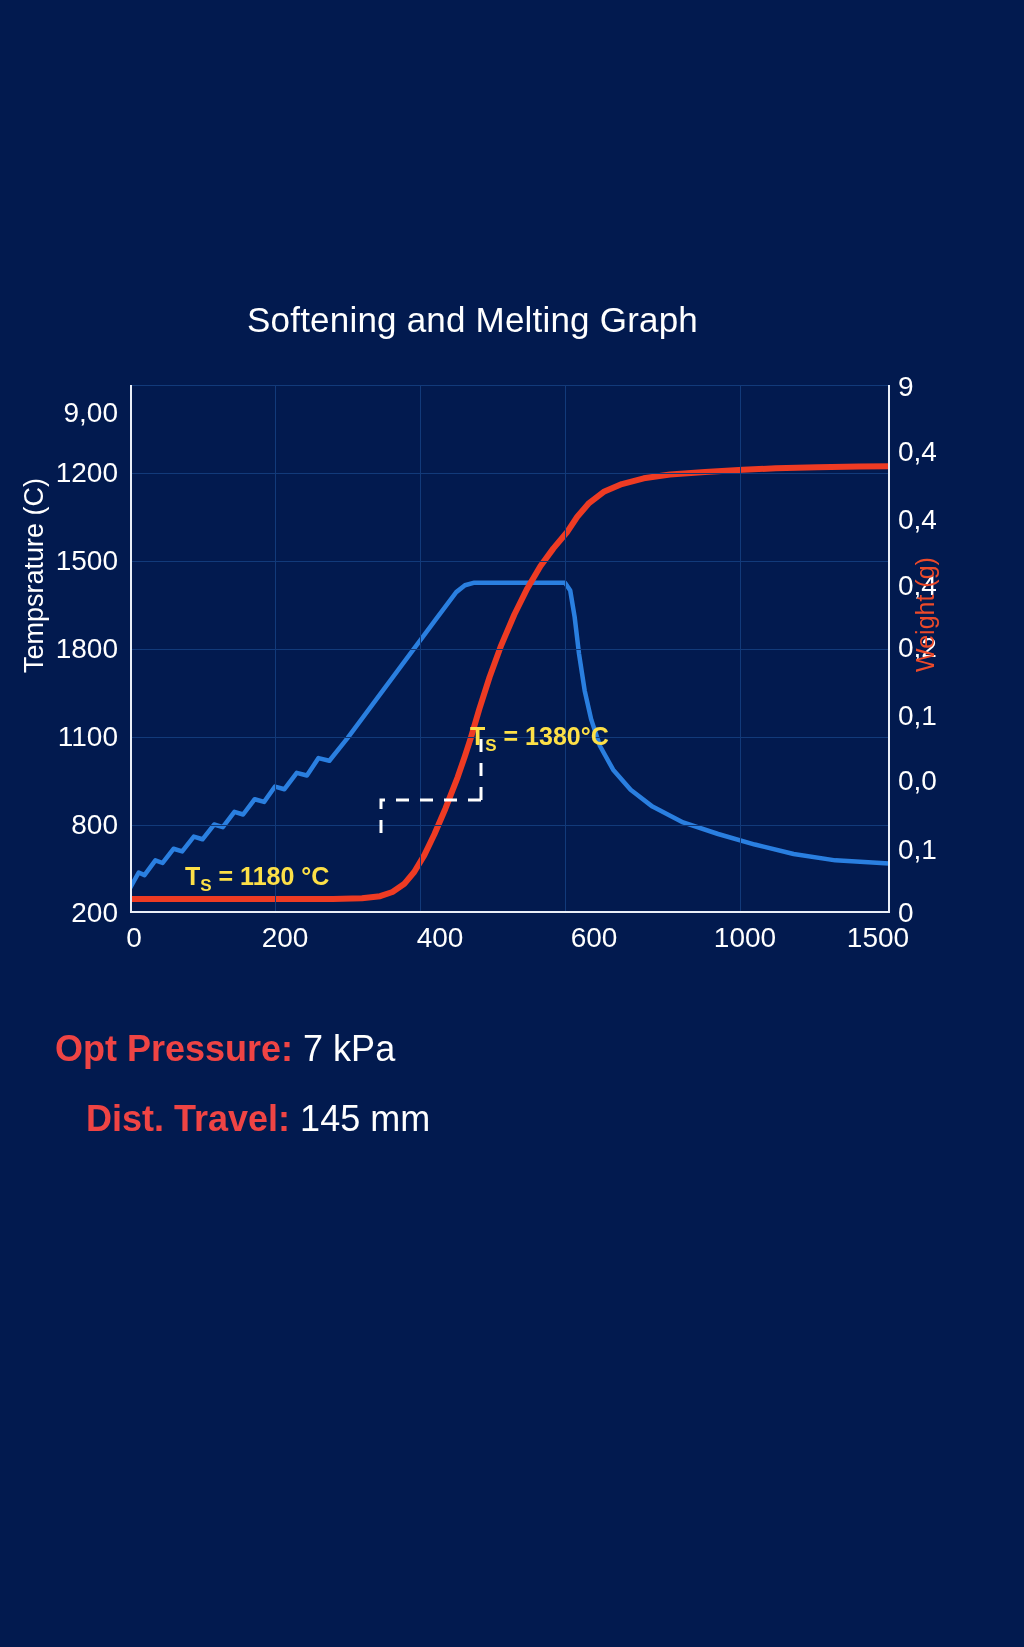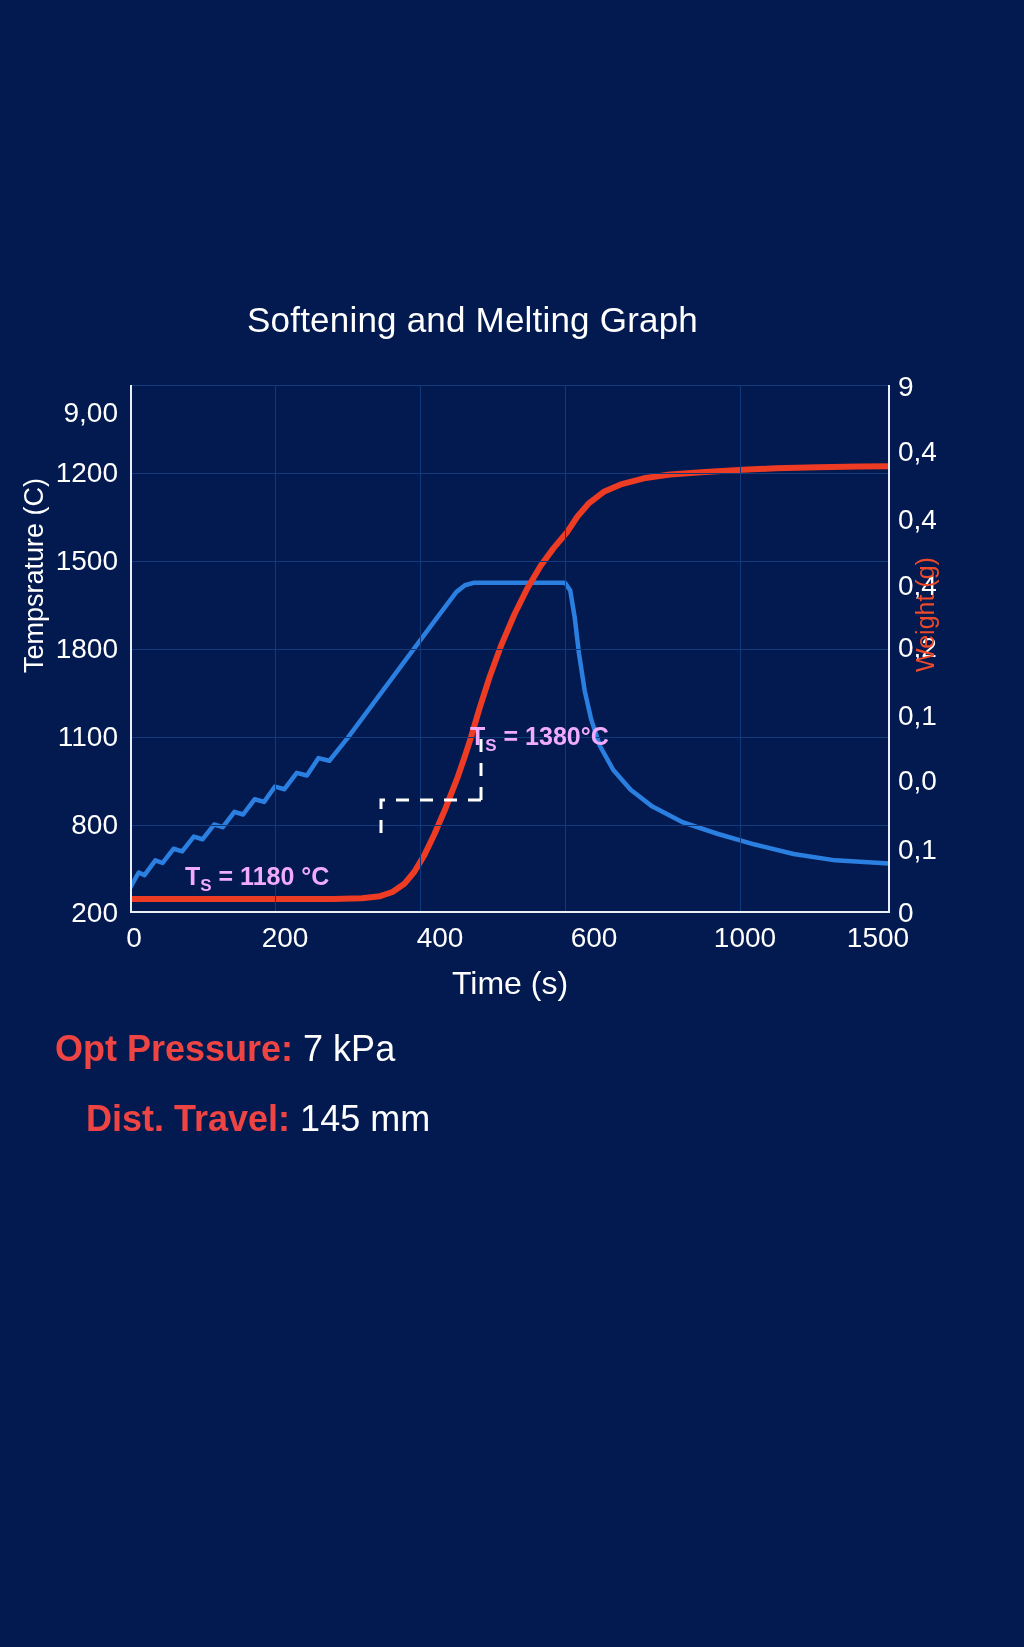--- a/index.html
+++ b/index.html
@@ -87,21 +87,21 @@
     transform:translateY(-50%);
   }
   .xtick{
     position:absolute;top:922px;
     color:#ffffff;font-size:28px;
     text-align:center;white-space:nowrap;
     transform:translateX(-50%);
   }
   .annot{
     position:absolute;
-    color:#f0abfc;
+    color:#fde047;
     font-size:25px;font-weight:700;
     white-space:nowrap;
   }
   .annot sub{font-size:17px;font-weight:700;}
   .footer{
     position:absolute;left:55px;
     font-size:36px;white-space:nowrap;
   }
   .footer .key{color:#ef4444;font-weight:600;}
   .footer .val{color:#ffffff;font-weight:400;}
@@ -169,21 +169,20 @@
 
   <div class="xtick" style="left:134px;">0</div>
   <div class="xtick" style="left:285px;">200</div>
   <div class="xtick" style="left:440px;">400</div>
   <div class="xtick" style="left:594px;">600</div>
   <div class="xtick" style="left:745px;">1000</div>
   <div class="xtick" style="left:878px;">1500</div>
 
   <div class="ylabel-left">Tempsrature (C)</div>
   <div class="ylabel-right">Weight (g)</div>
-  <div class="xlabel">Time (s)</div>
 
   <div class="annot" style="left:470px;top:722px;"><span>T</span><sub>S</sub><span> = 1380°C</span></div>
 
   <div class="annot" style="left:185px;top:862px;"><span>T</span><sub>S</sub><span> = 1180 °C</span></div>
 
   <div class="footer" id="f1">
     <span class="key">Opt Pressure:</span>
     <span class="val">7 kPa</span>
   </div>
   <div class="footer" id="f2">

